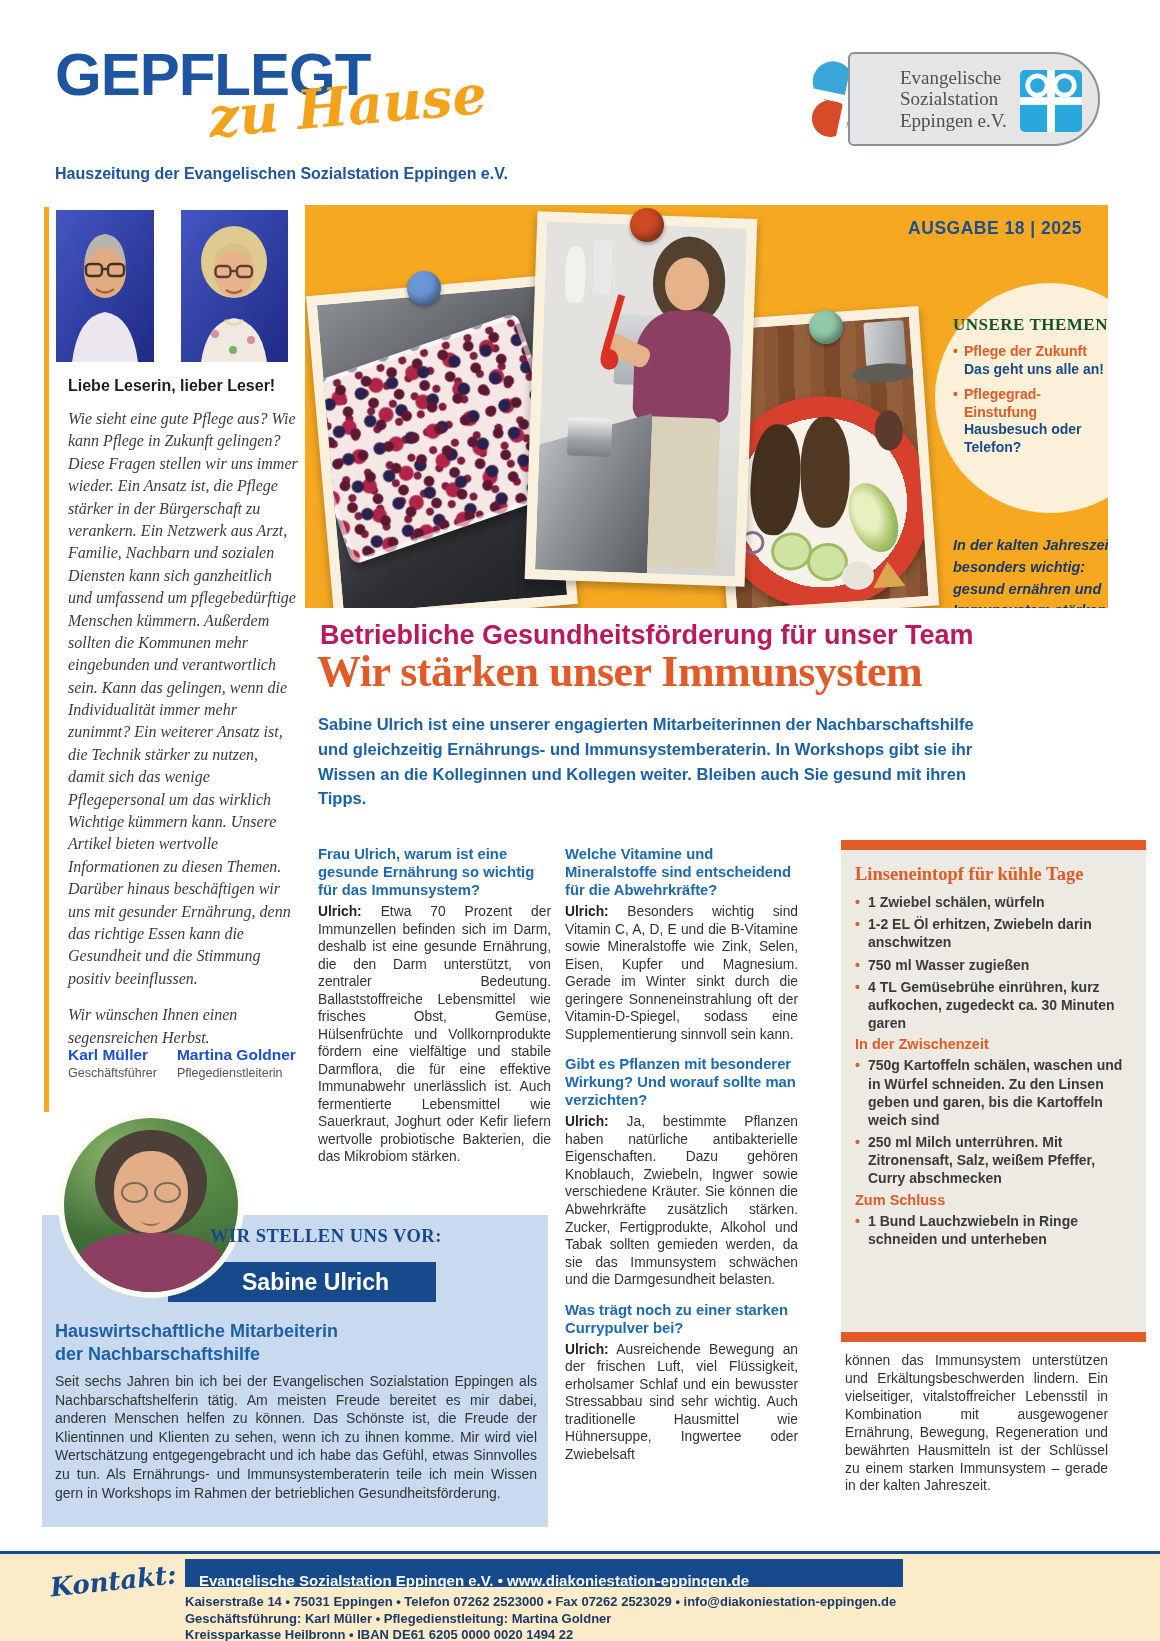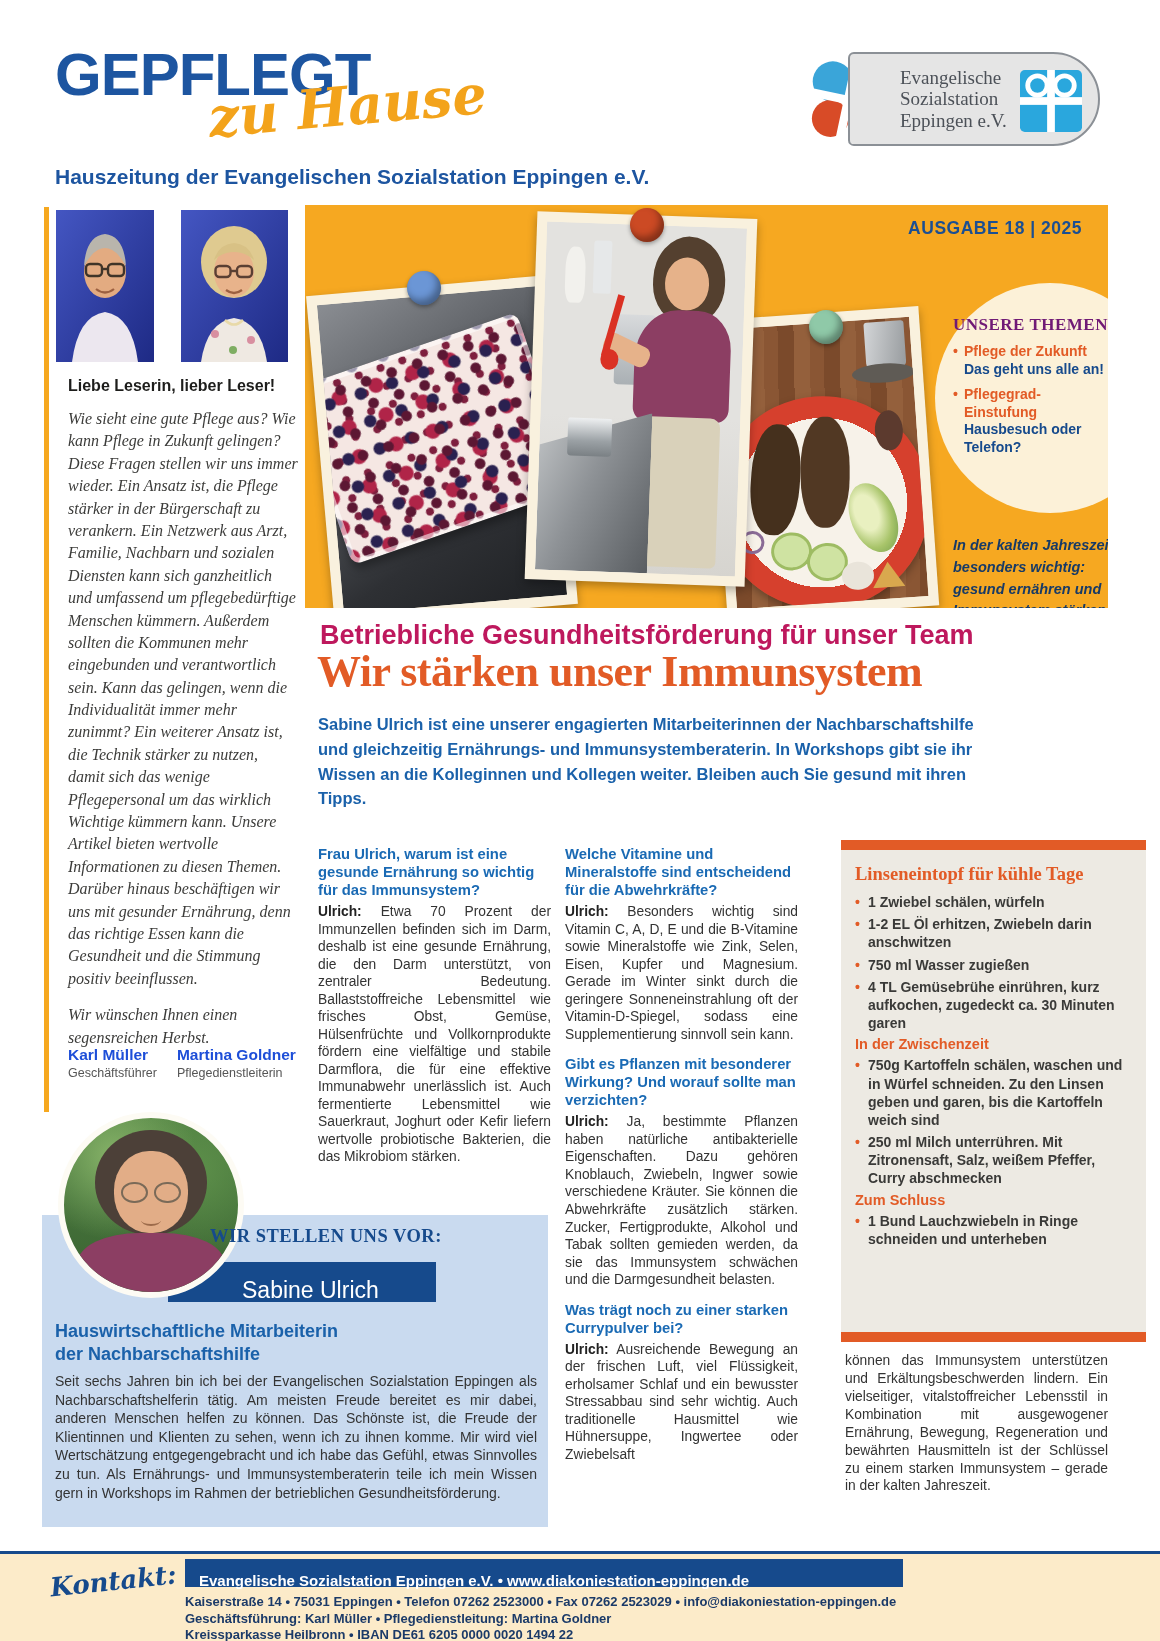--- a/index.html
+++ b/index.html
@@ -7,21 +7,21 @@
   .page {
     position:relative; width:1160px; height:1641px; margin:0 auto;
     background:#ffffff; overflow:hidden;
     font-family:"Liberation Sans", sans-serif; color:#333;
   }
   
   .logo-main { position:absolute; left:55px; top:40px; font-size:60px; font-weight:bold;
     letter-spacing:-1px; color:#1d55a0; }
   .logo-script { position:absolute; left:208px; top:74px; font-family:"DejaVu Serif", serif;
     font-style:italic; font-weight:bold; font-size:54px; color:#f3a31b; transform:rotate(-5deg); }
-  .tagline { position:absolute; left:55px; top:165px; font-size:21px; font-weight:bold; color:#1d55a0; }
+  .tagline { position:absolute; left:55px; top:165px; font-size:16px; font-weight:bold; color:#1d55a0; }
   .org-logo-box { position:absolute; left:848px; top:52px; width:252px; height:94px; background:#e5e5e5;
     border:2px solid #8b9096; border-radius:6px 48px 48px 6px; display:flex; align-items:center; }
   .org-text { margin-left:50px; font-family:"Liberation Serif", serif; font-size:19px;
     line-height:1.12; color:#4c5158; }
   .org-cross { position:absolute; right:16px; top:16px; width:62px; height:62px; }
   .org-petals { position:absolute; left:806px; top:58px; width:84px; height:84px; }
 
   
   .accent-line { position:absolute; left:44px; top:207px; width:5px; height:905px; background:#f6a81f; }
   .portrait { position:absolute; overflow:hidden; }
@@ -46,21 +46,21 @@
   .snap-plate { left:412px; top:108px; width:212px; height:300px; transform:rotate(-4deg); z-index:1; }
   .pin { position:absolute; width:34px; height:34px; border-radius:50%; z-index:5;
     box-shadow:inset -4px -5px 7px rgba(0,0,0,.35), 0 2px 4px rgba(0,0,0,.35); }
   .pin-blue { left:102px; top:66px; background:#6b96d6; }
   .pin-red { left:325px; top:3px; background:#cc4a24; }
   .pin-green { left:504px; top:105px; background:#8fc9a8; }
   .themes-circle { position:absolute; left:630px; top:78px; width:230px; height:230px;
     border-radius:50%; background:#fcf1d8; z-index:4; }
   .themes-content { position:absolute; left:648px; top:110px; width:160px; z-index:5; }
   .themes-title { font-family:"Liberation Serif", serif; font-weight:bold; font-size:17px;
-    letter-spacing:.5px; color:#701a75; margin-bottom:8px; }
+    letter-spacing:.5px; color:#14532d; margin-bottom:8px; }
   .theme-item { position:relative; padding-left:11px; margin-bottom:8px; font-size:14px; line-height:1.25; }
   .theme-item::before { content:"•"; position:absolute; left:0; color:#e25b26; font-weight:bold; }
   .theme-item .t1 { font-weight:bold; color:#e25b26; }
   .theme-item .t2 { font-weight:bold; color:#164a8c; }
   .banner-note { position:absolute; left:648px; top:330px; width:164px; font-style:italic;
     font-weight:bold; font-size:14.5px; line-height:1.5; color:#173a66; z-index:5; }
 
   
   .kicker { position:absolute; left:320px; top:620px; font-size:27px; font-weight:bold; color:#be185d; }
   .article-title { position:absolute; left:317px; top:646px; font-family:"Liberation Serif", serif;
@@ -98,21 +98,21 @@
   .s-hair { left:18%; top:7%; width:64%; height:60%; background:#4c4038; border-radius:50%; }
   .s-face { left:29%; top:19%; width:42%; height:47%; background:#e2ad87; border-radius:48%; }
   .s-gl { width:15%; height:12%; border:2.5px solid #7a6a58; border-radius:50%; }
   .s-gl1 { left:33%; top:37%; } .s-gl2 { left:52%; top:37%; }
   .s-smile { left:44%; top:55%; width:12%; height:7%; border-bottom:2.5px solid #9c6a4a; border-radius:50%; }
   .s-shirt { left:8%; top:66%; width:84%; height:40%; background:#8c3e63; border-radius:42% 42% 0 0; }
   .profile-label { position:absolute; left:210px; top:1226px; font-family:"Liberation Serif", serif;
     font-weight:bold; font-size:18.5px; letter-spacing:.5px; color:#164a8c; z-index:6; }
   .profile-bar { position:absolute; left:168px; top:1262px; width:268px; height:40px; background:#164a8c; z-index:4; }
   .profile-bar span { display:block; padding-left:74px; line-height:40px; font-size:23px;
-    font-weight:normal; color:#fff;margin-top:8px; }
+    font-weight:bold; color:#fff; }
   .profile-role { position:absolute; left:55px; top:1320px; font-size:18px; font-weight:bold;
     line-height:1.25; color:#1a61aa; z-index:6; }
   .profile-text { position:absolute; left:55px; top:1372px; width:482px; font-size:14px;
     line-height:1.33; color:#333; text-align:justify; z-index:6; }
 
   
   .footer-rule { position:absolute; left:0; top:1551px; width:1160px; height:3px; background:#164a8c; }
   .footer { position:absolute; left:0; top:1554px; width:1160px; height:87px; background:#fcebc9; }
   .kontakt { position:absolute; left:50px; top:1566px; font-family:"DejaVu Serif", serif;
     font-style:italic; font-weight:bold; font-size:26px; color:#164a8c; transform:rotate(-6deg); }

